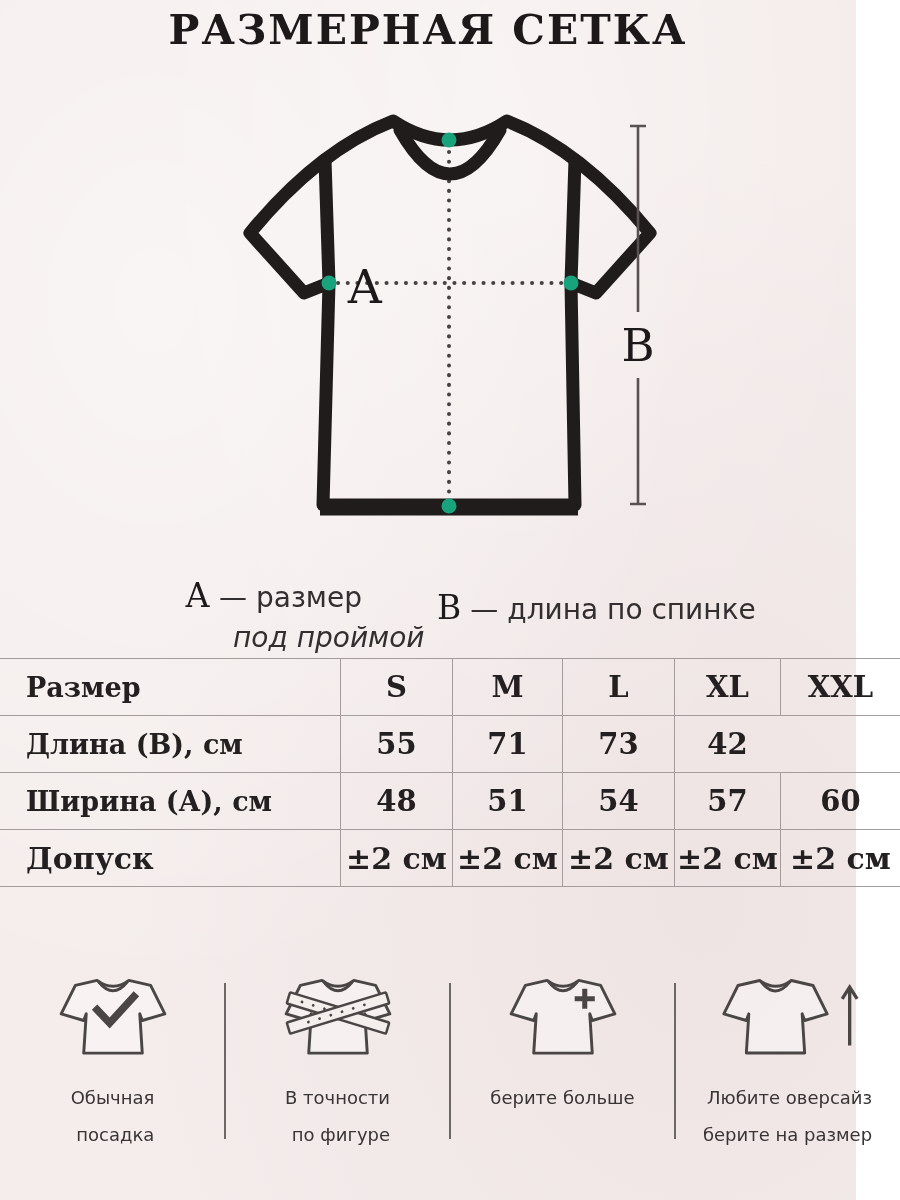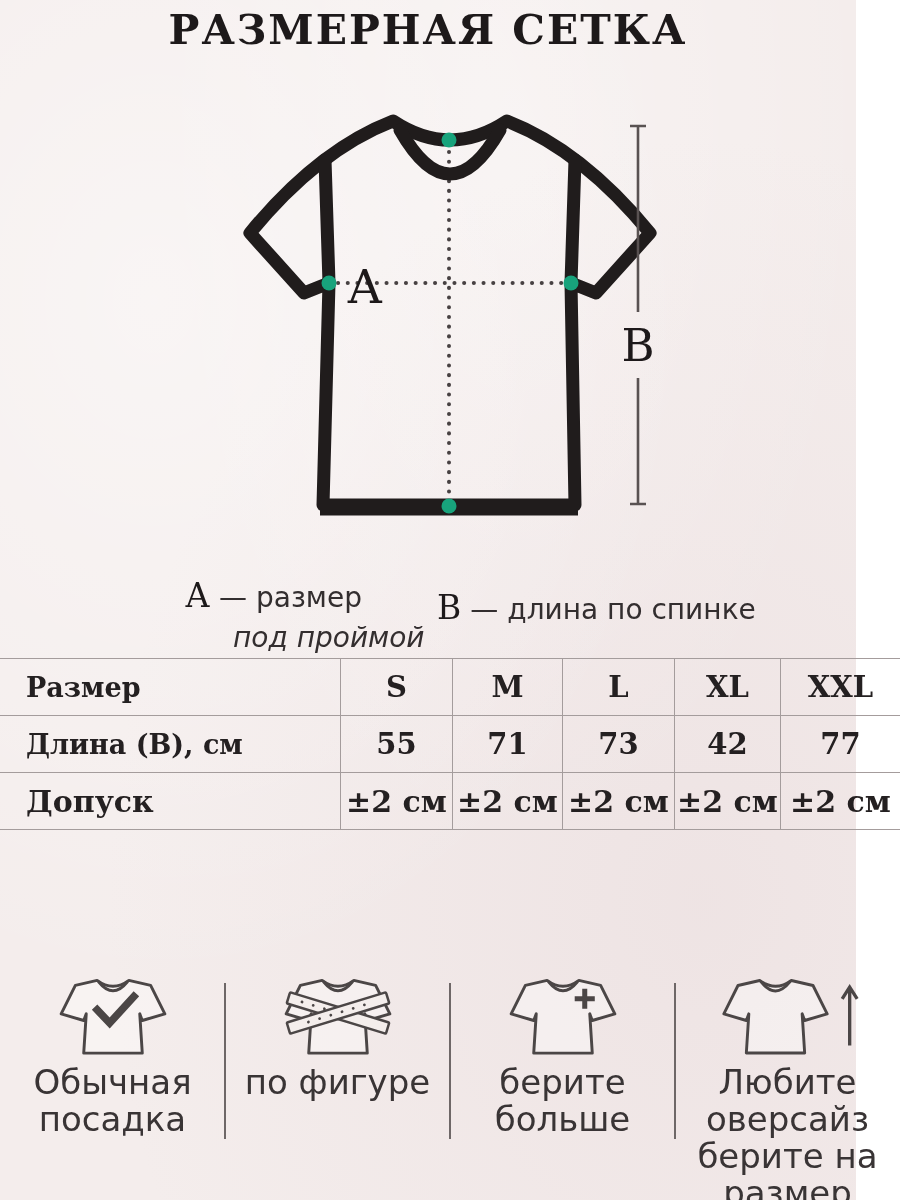--- a/index.html
+++ b/index.html
@@ -46,21 +46,21 @@
   
   .footer{position:absolute;left:0;top:962px;width:900px;display:flex;}
   .f-col{width:225px;display:flex;flex-direction:column;align-items:center;}
   .f-icon{margin-top:10px;height:92px;display:flex;align-items:center;justify-content:center;}
   .tee{fill:rgba(255,255,255,.35);stroke:#4b4646;stroke-width:3.5;
        stroke-linejoin:round;stroke-linecap:round;}
   .tee.open{fill:none;}
   .mark{fill:none;stroke:#4b4646;stroke-linejoin:miter;stroke-linecap:butt;}
   .band{fill:#f4eeec;stroke:#4b4646;stroke-width:3;}
   .band-dot{fill:#4b4646;}
-  .caption{text-align:center;font-size:34px;line-height:37px;color:#393435;}
+  .caption{margin-top:15px;text-align:right;font-size:18px;line-height:37px;color:#393435;}
   .caption span{display:block;}
   .f-divider{position:absolute;width:2px;background:#6e6767;top:983px;height:156px;}
 </style>
 </head>
 <body>
 
 <div class="page">
 
   <div class="title">РАЗМЕРНАЯ СЕТКА</div>
 
@@ -106,21 +106,28 @@
       <div class="t-cell">L</div>
       <div class="t-cell">XL</div>
       <div class="t-cell">XXL</div>
     </div>
     <div class="t-row">
       <div class="t-cell label">Длина (В), см</div>
       <div class="t-cell">55</div>
       <div class="t-cell">71</div>
       <div class="t-cell">73</div>
       <div class="t-cell">42</div>
-      <div class="t-cell">77</div>
+    </div>
+    <div class="t-row">
+      <div class="t-cell label">Ширина (А), см</div>
+      <div class="t-cell">48</div>
+      <div class="t-cell">51</div>
+      <div class="t-cell">54</div>
+      <div class="t-cell">57</div>
+      <div class="t-cell">60</div>
     </div>
     <div class="t-row tol">
       <div class="t-cell label">Допуск</div>
       <div class="t-cell">±2 см</div>
       <div class="t-cell">±2 см</div>
       <div class="t-cell">±2 см</div>
       <div class="t-cell">±2 см</div>
       <div class="t-cell">±2 см</div>
     </div>
   </div>
@@ -158,20 +165,21 @@
             <circle class="band-dot" cx="38" cy="49" r="1.7"></circle>
             <circle class="band-dot" cx="52" cy="49" r="1.7"></circle>
             <circle class="band-dot" cx="66" cy="49" r="1.7"></circle>
             <circle class="band-dot" cx="80" cy="49" r="1.7"></circle>
             <circle class="band-dot" cx="94" cy="49" r="1.7"></circle>
             <circle class="band-dot" cx="108" cy="49" r="1.7"></circle>
           </g>
         </svg>
       </div>
       <div class="caption">
+        <span>В точности</span>
         <span>по фигуре</span>
         <span></span>
       </div>
     </div>
 
     <div class="f-col">
       <div class="f-icon">
         <svg width="126" height="92" viewBox="0 0 150 110">
           <path class="tee" d="M 56,10 Q 75,24 94,10 L 120,16 L 137,50 L 110,58 L 107,50 L 110,97 L 40,97 L 43,50 L 40,58 L 13,50 L 30,16 Z"></path>
           <path class="tee open" d="M 58,12 Q 75,33 92,12"></path>

